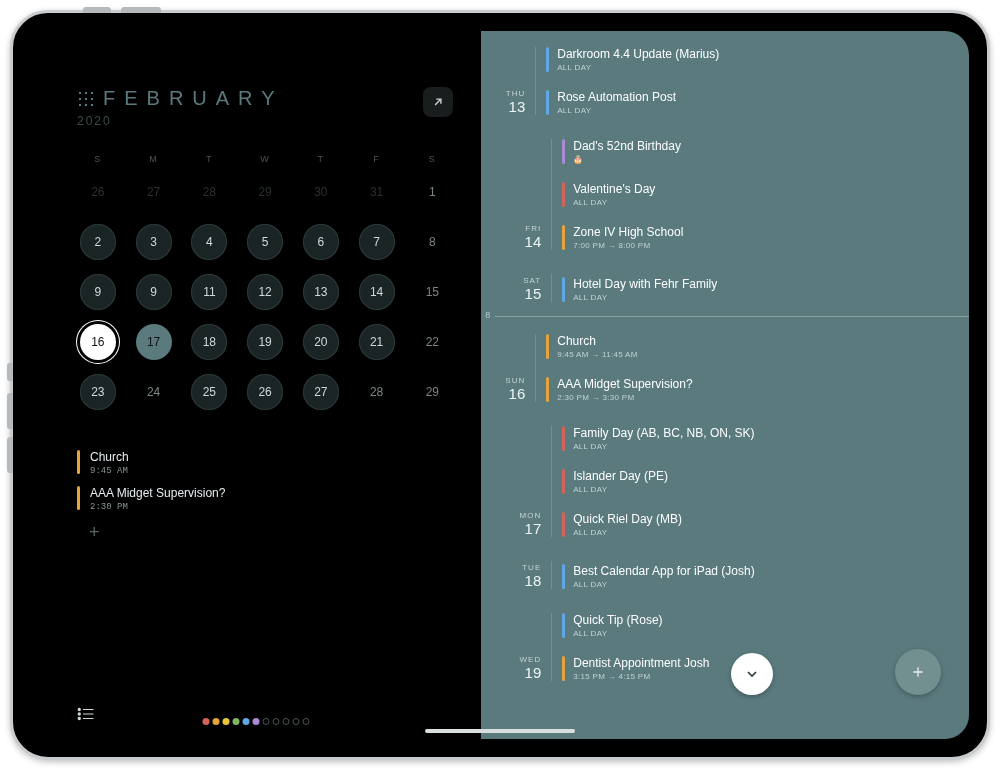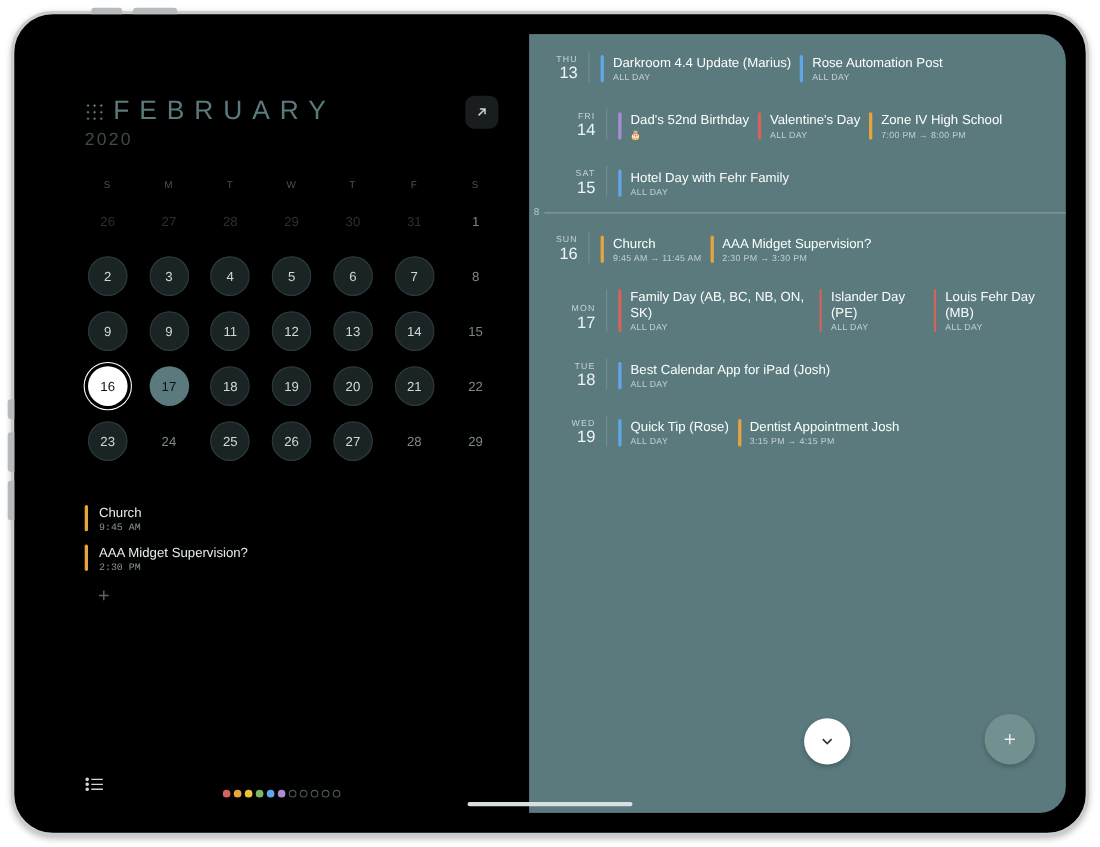--- a/index.html
+++ b/index.html
@@ -28,25 +28,25 @@
     position:absolute; inset:18px; border-radius:24px; overflow:hidden;
     display:flex;
   }
 
   
   .left {
     width: 48%; height:100%; background:#000; padding: 28px 28px 14px 46px;
     color:#e7eef0; position:relative; display:flex; flex-direction:column;
   }
   .month-row { display:flex; align-items:flex-start; justify-content:space-between; margin-top:28px; }
-  .month-title { letter-spacing: 9px; font-weight:400; color:#5a7a7e; font-size:24px; }
+  .month-title { letter-spacing: 9px; font-weight:400; color:#5a7a7e; font-size:20px; }
   .month-title .dots { display:inline-block; width:18px; height:16px; margin-right:8px; vertical-align:-1px;
     background:
       radial-gradient(circle,#5a7a7e 1.1px,transparent 1.1px) 0 0/6px 6px; }
-  .year { color:#3e4a4c; font-size:16px; letter-spacing:2px; margin-top:4px; }
+  .year { color:#3e4a4c; font-size:12px; letter-spacing:2px; margin-top:4px; }
   .expand-btn {
     width:30px; height:30px; border-radius:8px; background:#1a1d1e;
     display:flex; align-items:center; justify-content:center; color:#c8d2d4;
   }
   .expand-btn svg { width:14px; height:14px; }
 
   .dow-row { display:grid; grid-template-columns: repeat(7, 1fr); gap:14px; margin-top:26px; }
   .dow { font-size:9px; color:#4a5557; text-align:center; letter-spacing:1px; }
 
   .cal-grid { display:grid; grid-template-columns: repeat(7, 1fr); gap:14px 14px; margin-top:10px; }
@@ -79,21 +79,21 @@
   .right {
     width:52%; height:100%; background:#5a7a7e; position:relative; color:#fff;
     display:flex; flex-direction:column; padding-top:8px;
   }
   .day-group { display:flex; align-items:flex-end; padding: 8px 10px 8px 0; }
   .day-group + .day-group { margin-top:8px;margin-left:16px; }
   .day-head { width:54px; text-align:right; padding-right:10px; flex:none; padding-top:2px; }
   .day-head .wd { font-size:8px; letter-spacing:1px; color:#c6d3d4; }
   .day-head .dn { font-size:15px; color:#eef4f5; }
   .day-sep { width:1px; background:#72908f; align-self:stretch; margin-right:10px; }
-  .events { flex:1; display:flex; flex-direction:row; gap:8px; }
+  .events { flex:1; display:flex; flex-direction:column; gap:18px; }
   .ev { display:flex; gap:8px; align-items:flex-start; }
   .ev-bar { width:3px; border-radius:2px; align-self:stretch; min-height:22px; }
   .ev-body .ev-title { font-size:12px; color:#fdfefe; }
   .ev-body .ev-sub { font-size:8px; color:#c2d1d2; letter-spacing:0.3px; margin-top:2px; }
   .tick-8 { position:absolute; left:0; color:#b7c8c8; font-size:9px; }
   .tick-line { position:absolute; left:14px; right:0; height:1px; background:#8ba3a3; }
 
   .fab {
     position:absolute; width:42px; height:42px; border-radius:50%;
     display:flex; align-items:center; justify-content:center;
@@ -343,21 +343,21 @@
             <div class="ev">
               <div class="ev-bar c-red"></div>
               <div class="ev-body">
                 <div class="ev-title">Islander Day (PE)</div>
                 <div class="ev-sub">ALL DAY</div>
               </div>
             </div>
             <div class="ev">
               <div class="ev-bar c-red"></div>
               <div class="ev-body">
-                <div class="ev-title">Louis Fehr Day (MB)</div>
+                <div class="ev-title">Quick Riel Day (MB)</div>
                 <div class="ev-sub">ALL DAY</div>
               </div>
             </div>
           </div>
         </div>
         <div class="day-group">
           <div class="day-head">
             <div class="wd">TUE</div>
             <div class="dn">18</div>
           </div>

